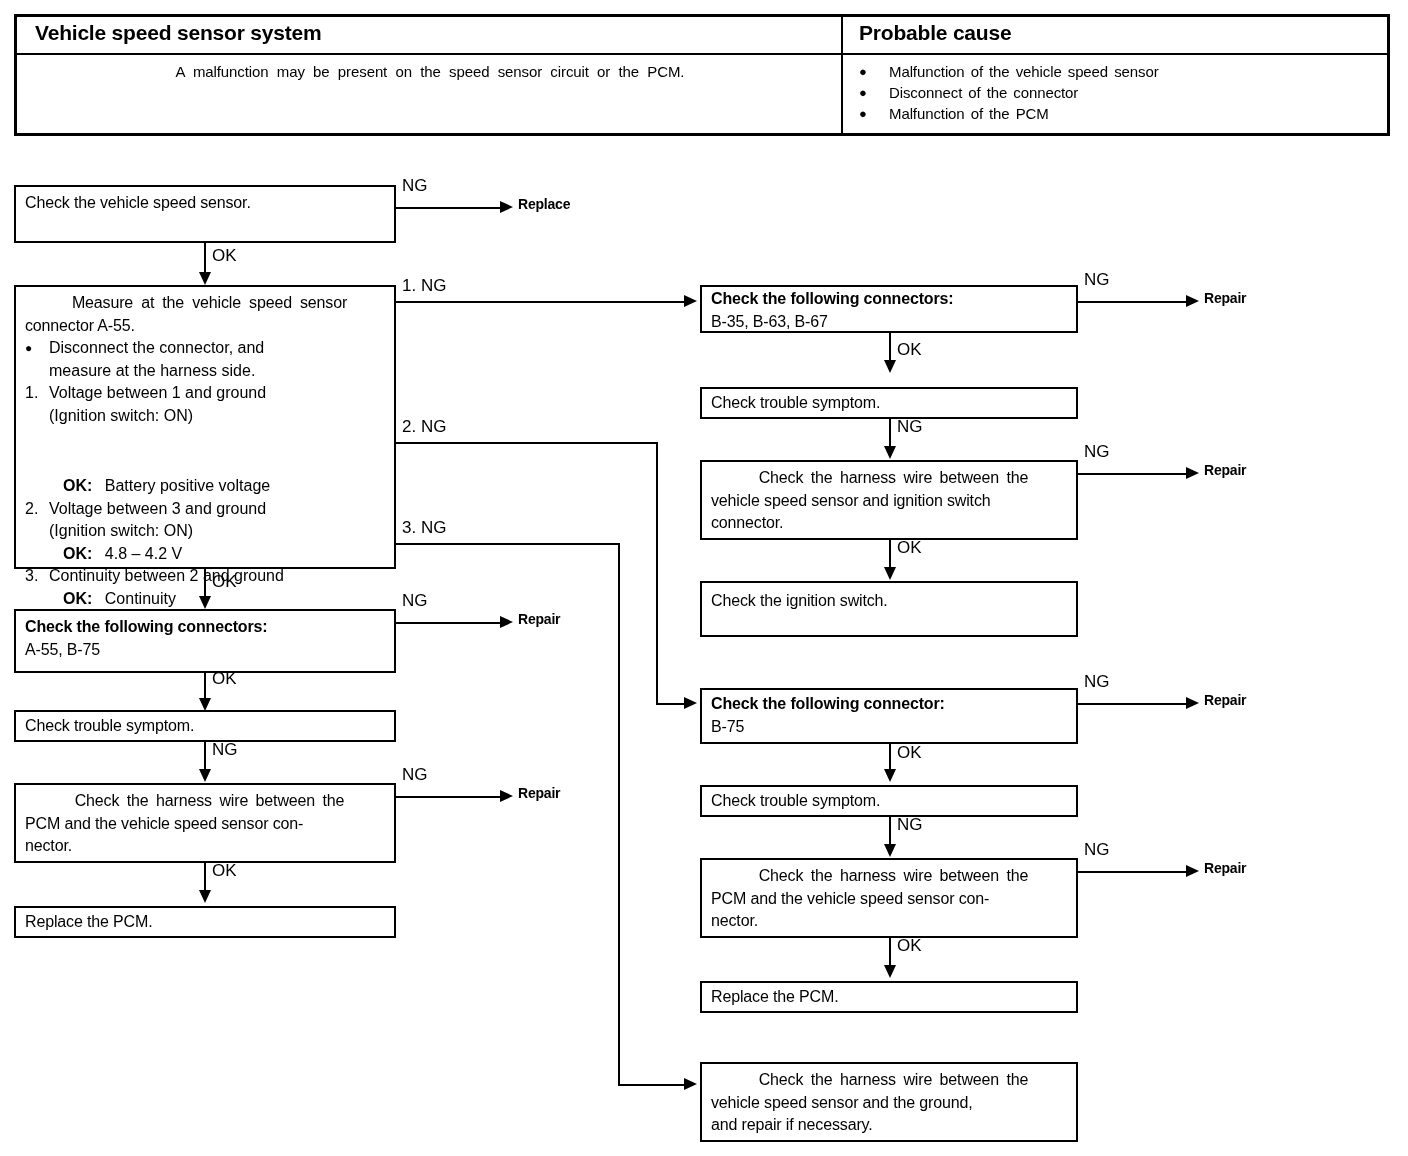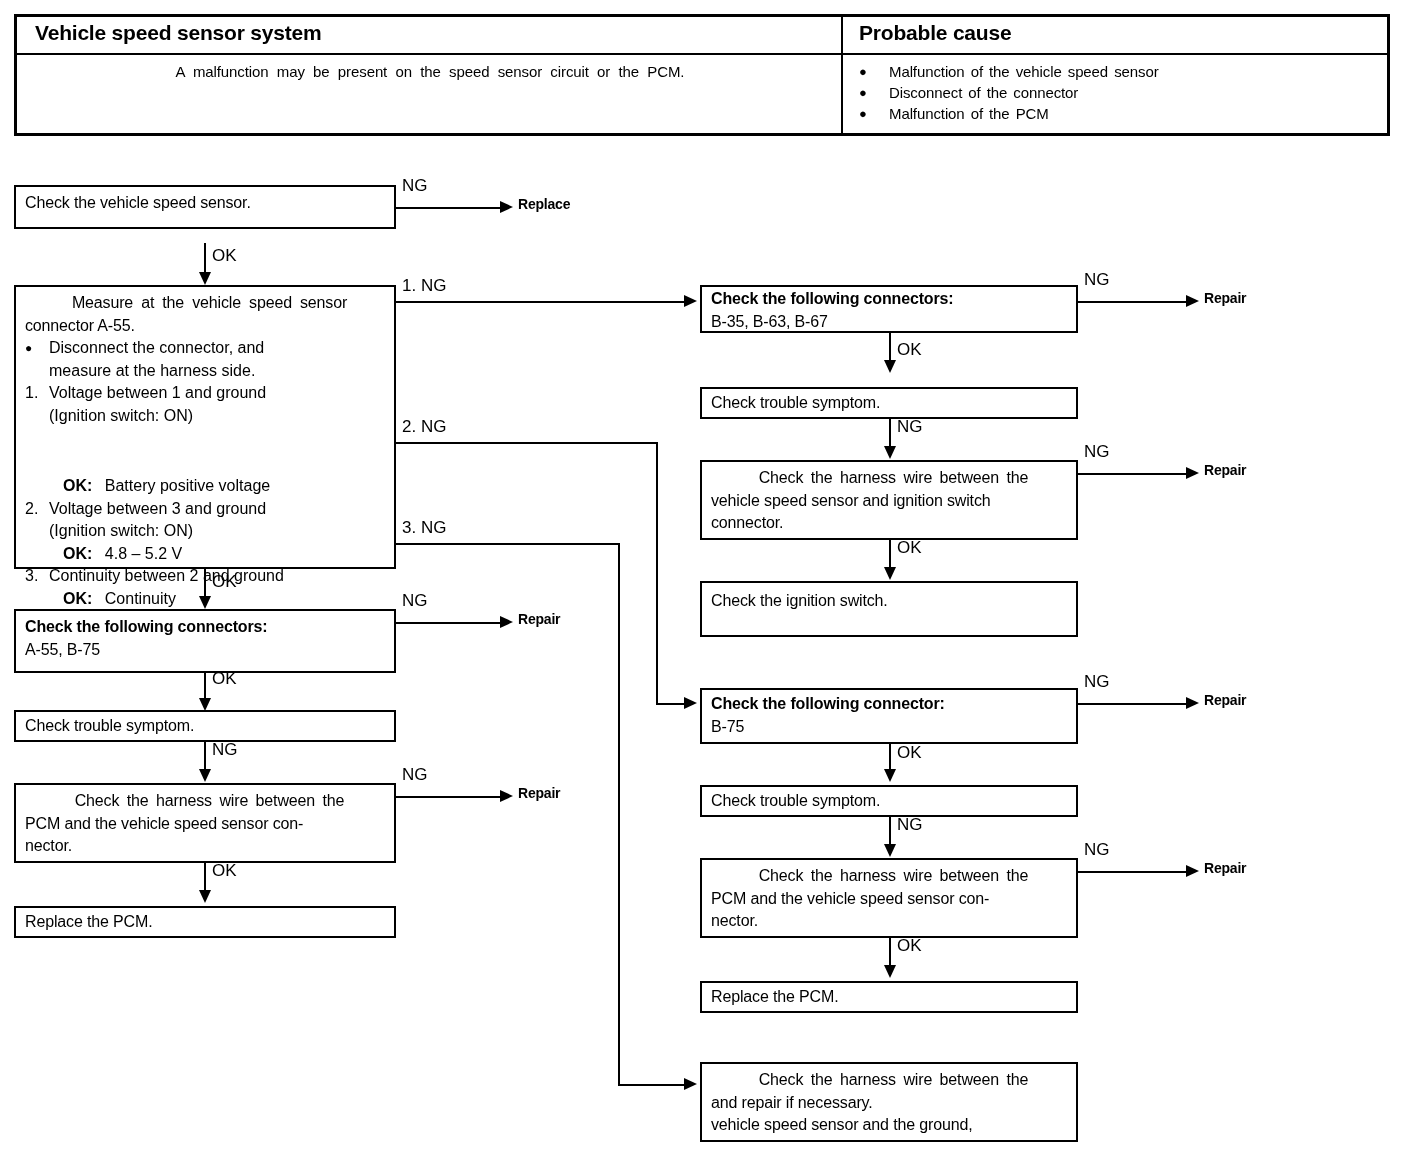--- a/index.html
+++ b/index.html
@@ -61,21 +61,21 @@
       <span class="cause-bul">●</span>
       <span>Disconnect of the connector</span>
     </div>
     <div class="cause-row">
       <span class="cause-bul">●</span>
       <span>Malfunction of the PCM</span>
     </div>
   </div>
 </div>
 
-<div class="box" style="left:14px;top:185px;width:382px;height:44px;">
+<div class="box" style="left:14px;top:185px;width:382px;height:58px;">
   <div class="pad">
       <div class="ln">Check the vehicle speed sensor.</div>
     </div>
 </div>
 
 <div class="hline" style="left:396px;top:207px;width:106px;"></div>
 <div class="arr-r" style="left:500px;top:201px;"></div>
 <div class="lbl" style="left:402px;top:176px;">NG</div>
 <div class="term" style="left:518px;top:196px;">Replace</div>
 
@@ -108,21 +108,21 @@
       </span>
     </div>
 
     <div class="mrow">
       <span class="mmark">2.</span>
       <span>
         <div class="mtxt">Voltage   between   3   and   ground</div>
         <div class="mtxt">(Ignition switch: ON)</div>
         <div class="mtxt" style="padding-left:14px;">
           <span class="b">OK:</span>
-          <span style="padding-left:8px">4.8 – 5.2 V</span>
+          <span style="padding-left:8px">4.8 – 4.2 V</span>
         </div>
       </span>
     </div>
 
     <div class="mrow">
       <span class="mmark">3.</span>
       <span>
         <div class="mtxt">Continuity between 2 and ground</div>
         <div class="mtxt" style="padding-left:14px;">
           <span class="b">OK:</span>
@@ -288,16 +288,16 @@
 
 <div class="box" style="left:700px;top:981px;width:378px;height:32px;">
   <div class="pad" style="padding-top:3px">
       <div class="ln">Replace the PCM.</div>
     </div>
 </div>
 
 <div class="box" style="left:700px;top:1062px;width:378px;height:80px;">
   <div class="pad">
     <div class="ln just" style="--ws:3.2px">Check the harness wire between the</div>
+    <div class="ln">vehicle speed sensor and the ground,</div>
     <div class="ln">and repair if necessary.</div>
-    <div class="ln">vehicle speed sensor and the ground,</div>
   </div>
 </div>
 
 </body></html>

